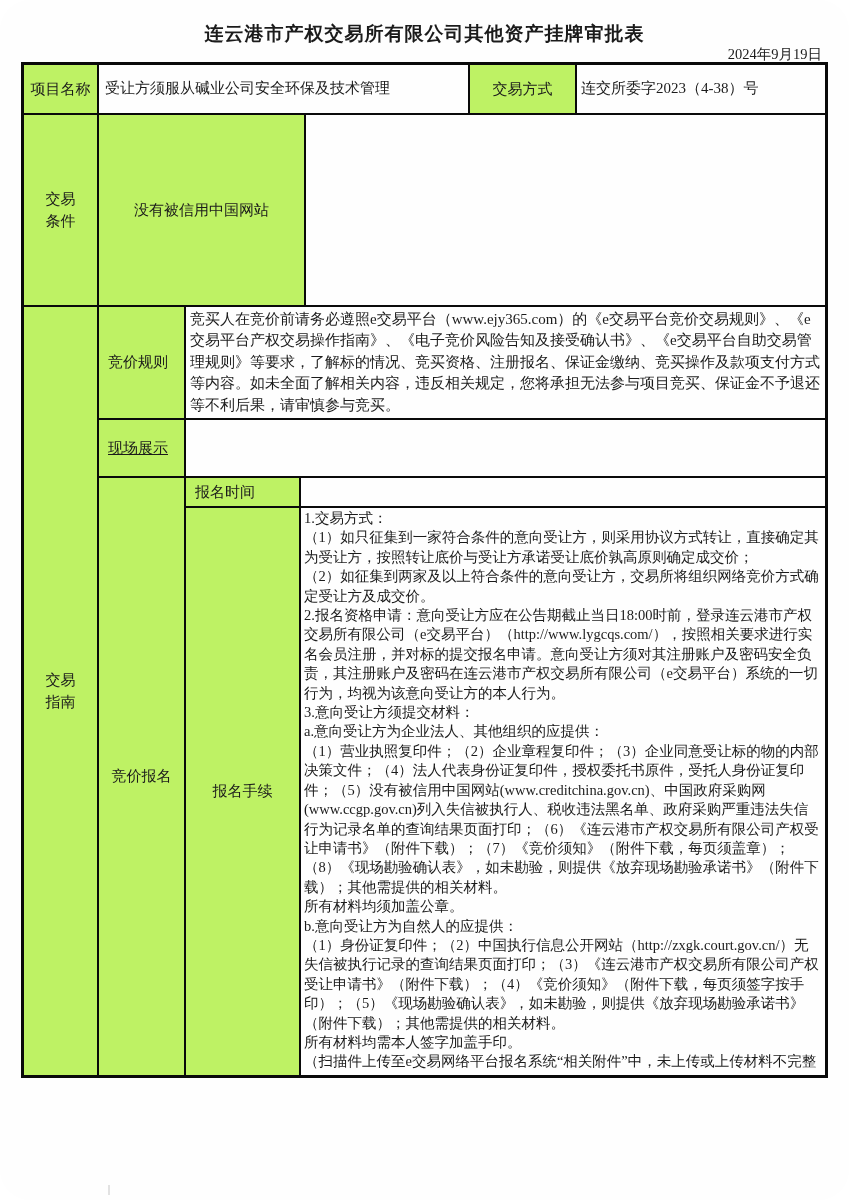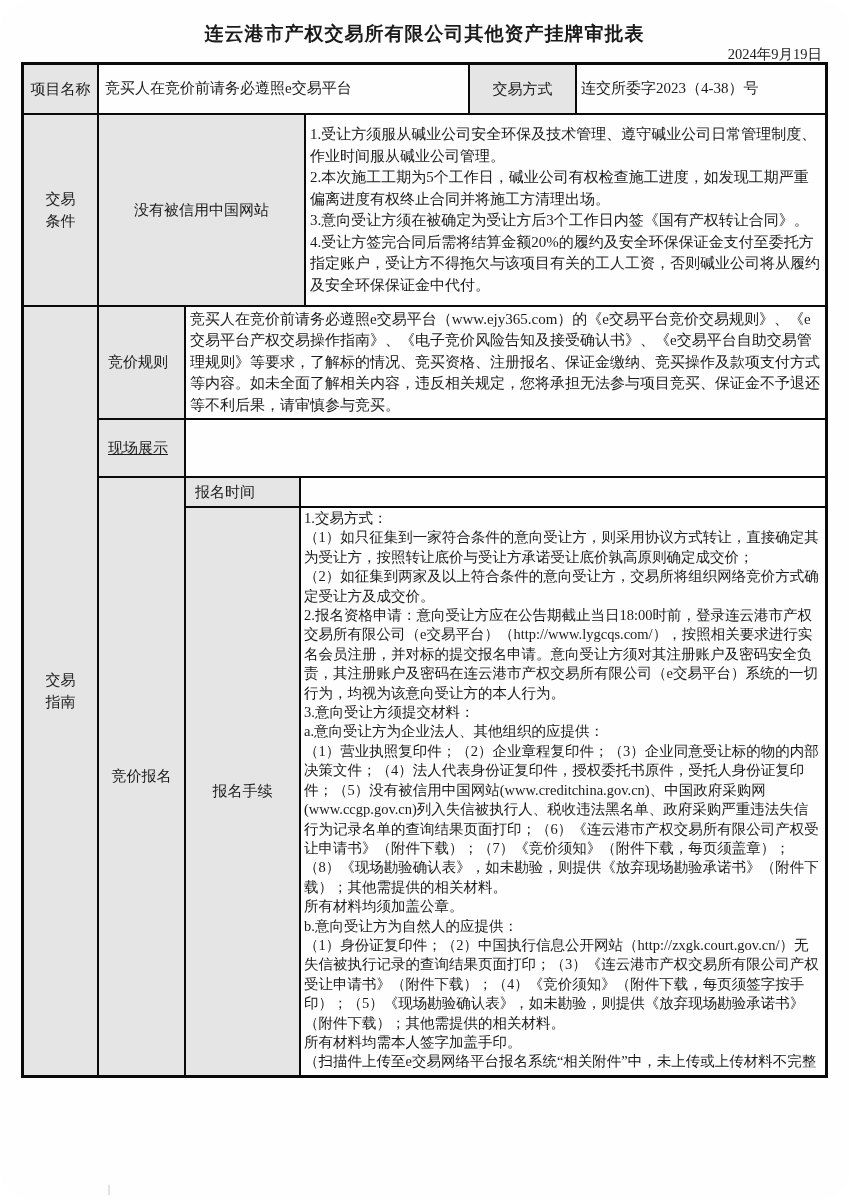--- a/index.html
+++ b/index.html
@@ -35,21 +35,21 @@
   .cell{
     box-sizing:border-box;
     border-right:2px solid #0a0a0a;
     min-width:0;
     overflow:hidden;
   }
   .cell.last{border-right:none;}
   .flex1{flex:1;}
   
   .lbl{
-    background:#e5e5e5;
+    background:#bef264;
     display:flex;align-items:center;justify-content:center;
     text-align:center;
     padding:2px 3px;
   }
   .lbl.left{justify-content:flex-start;text-align:left;padding-left:9px;}
   
   .val{
     background:#fefefe;
     padding:2px 4px;
     line-height:21.5px;
@@ -81,33 +81,29 @@
 <div class="page">
 
   <div class="doc-title">连云港市产权交易所有限公司其他资产挂牌审批表</div>
 
   <div class="doc-date">2024年9月19日</div>
 
   <div class="tbl">
 
     <div class="row h-r1">
       <div class="cell lbl w-a">项目名称</div>
-      <div class="cell val w-b1">竞买人在竞价前请务必遵照e交易平台</div>
+      <div class="cell val w-b1">受让方须服从碱业公司安全环保及技术管理</div>
       <div class="cell lbl w-c1">交易方式</div>
       <div class="cell val flex1 last vcenter">连交所委字2023（4-38）号</div>
     </div>
 
     <div class="row h-r2">
       <div class="cell lbl ml w-a">交易
 条件</div>
       <div class="cell lbl w-b2">没有被信用中国网站</div>
-      <div class="cell val flex1 last ml vcenter">1.受让方须服从碱业公司安全环保及技术管理、遵守碱业公司日常管理制度、作业时间服从碱业公司管理。
-2.本次施工工期为5个工作日，碱业公司有权检查施工进度，如发现工期严重偏离进度有权终止合同并将施工方清理出场。
-3.意向受让方须在被确定为受让方后3个工作日内签《国有产权转让合同》。
-4.受让方签完合同后需将结算金额20%的履约及安全环保保证金支付至委托方指定账户，受让方不得拖欠与该项目有关的工人工资，否则碱业公司将从履约及安全环保保证金中代付。</div>
     </div>
 
     <div class="row flex1 lastrow">
       <div class="cell lbl ml w-a">交易
 指南</div>
       <div class="col flex1">
 
         <div class="row h-rules">
           <div class="cell lbl left w-b3">竞价规则</div>
           <div class="cell val flex1 last ml vcenter">竞买人在竞价前请务必遵照e交易平台（www.ejy365.com）的《e交易平台竞价交易规则》、《e交易平台产权交易操作指南》、《电子竞价风险告知及接受确认书》、《e交易平台自助交易管理规则》等要求，了解标的情况、竞买资格、注册报名、保证金缴纳、竞买操作及款项支付方式等内容。如未全面了解相关内容，违反相关规定，您将承担无法参与项目竞买、保证金不予退还等不利后果，请审慎参与竞买。</div>

